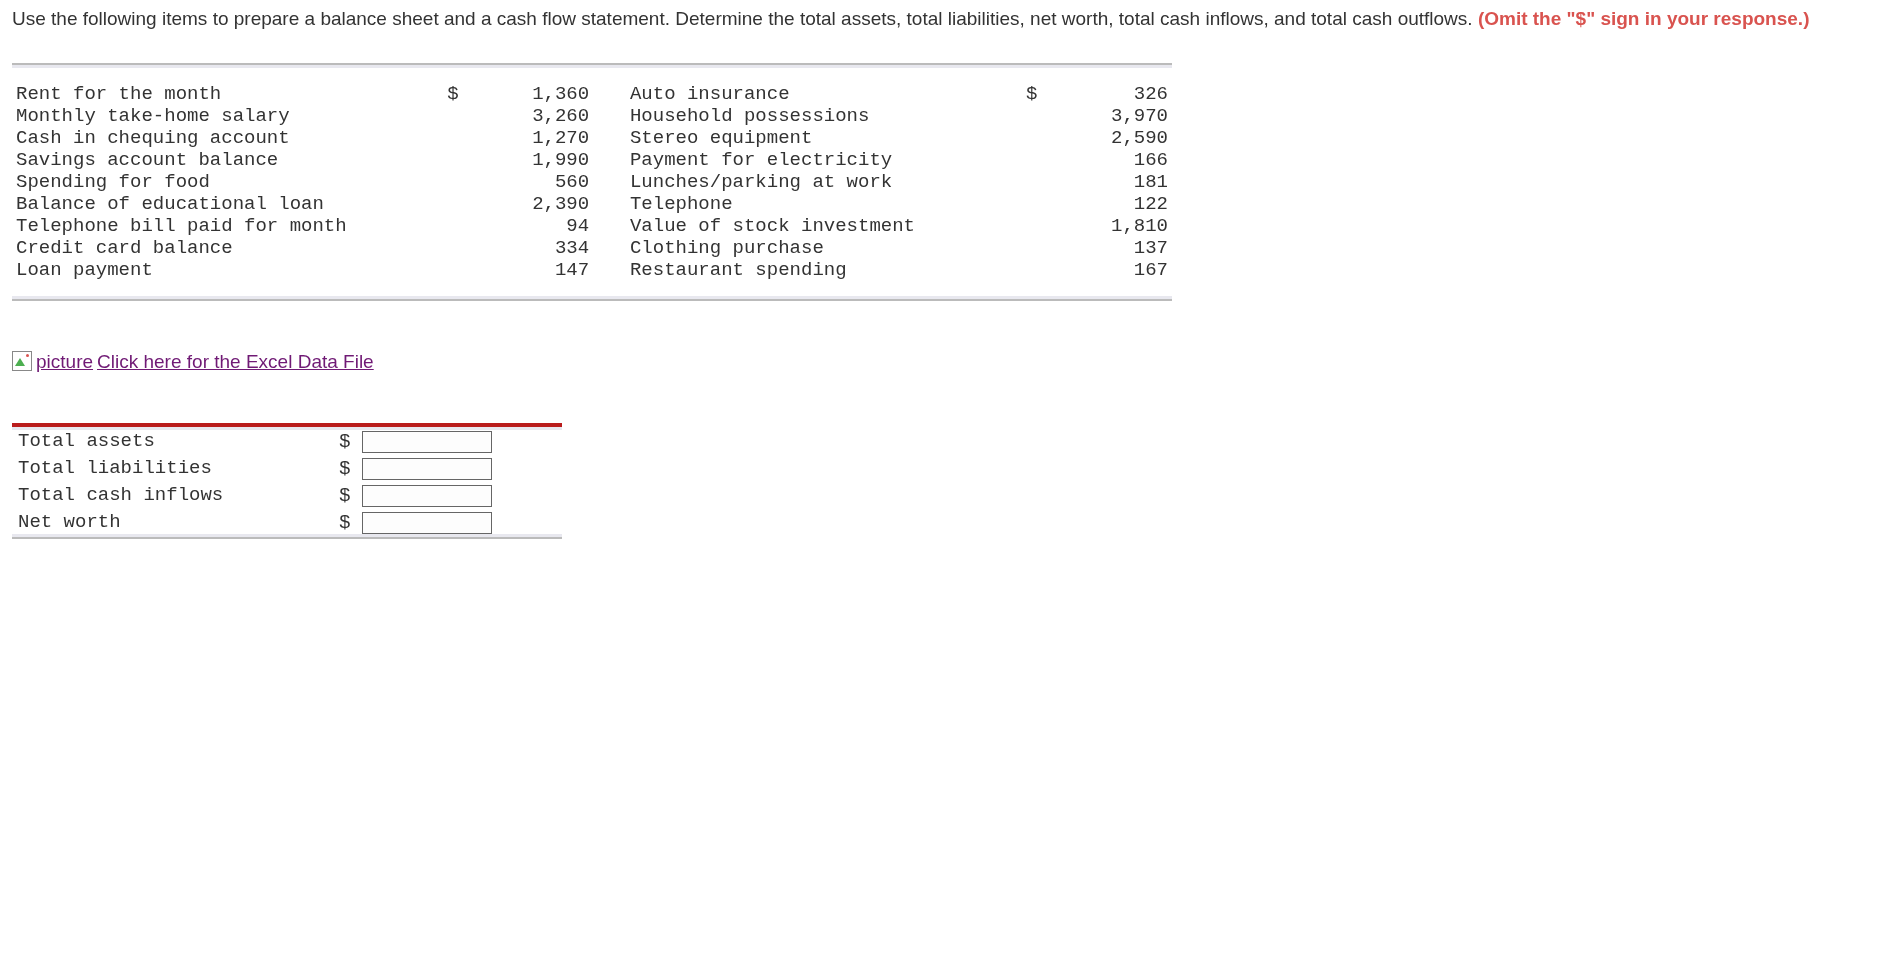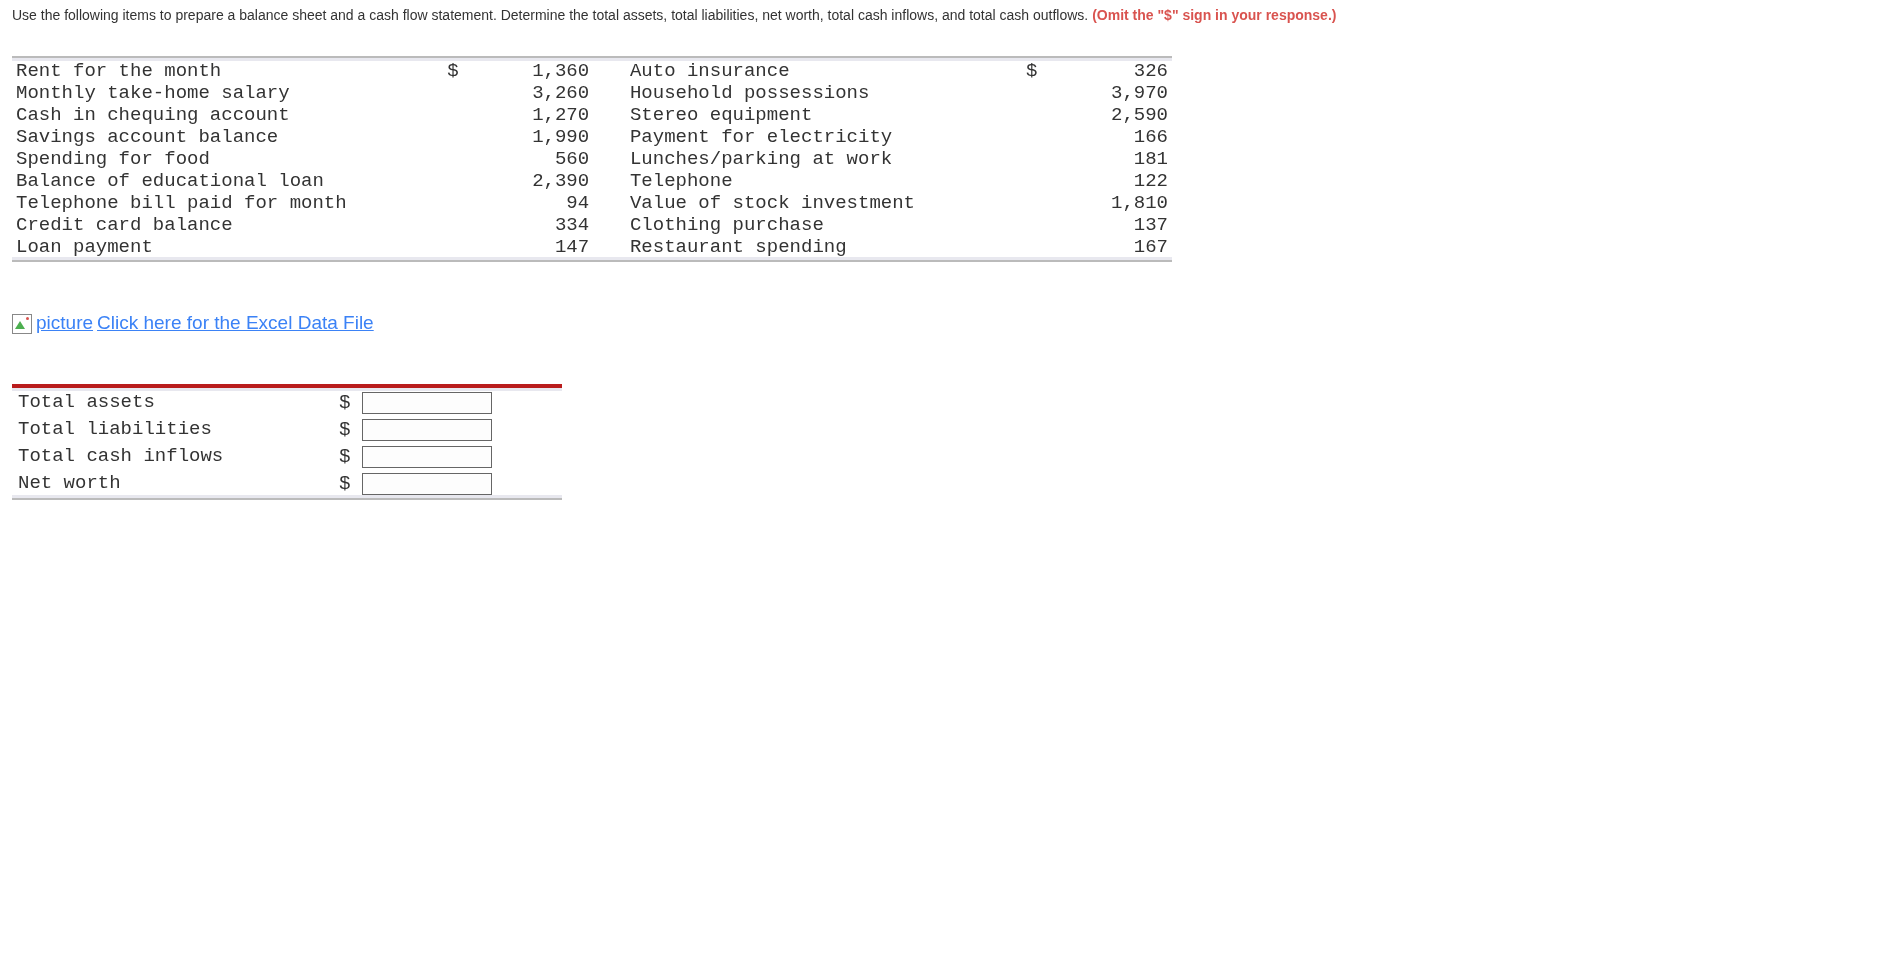--- a/index.html
+++ b/index.html
@@ -5,34 +5,34 @@
   body {
     font-family: Arial, Helvetica, sans-serif;
     font-size: 19px;
     color: #333;
     margin: 0;
     padding: 6px 12px;
     width: 1904px;
     box-sizing: border-box;
   }
   .intro {
-    font-size: 14px;
+    font-size: 19px;
     line-height: 1.4;
     margin-bottom: 30px;
   }
   .intro .red {
     color: #d9534f;
     font-weight: bold;
   }
   .data-block {
     width: 1160px;
     border-top: 2px solid #bbb;
     border-bottom: 2px solid #bbb;
     box-shadow: 0 -3px 0 #e8e8ef inset, 0 3px 0 #e8e8ef inset;
-    padding: 2px 0;
+    padding: 18px 0;
     margin-bottom: 50px;
   }
   .data-table {
     border-collapse: collapse;
     font-family: "Courier New", Courier, monospace;
     font-size: 19px;
     width: 100%;
   }
   .data-table td {
     padding: 0 4px;
@@ -42,23 +42,23 @@
   .col-label { width: 360px; }
   .col-sym   { width: 22px; text-align: left; }
   .col-val   { width: 90px; text-align: right; padding-right: 30px; }
   .col-gap   { width: 20px; }
   .col-label2{ width: 330px; }
   .col-sym2  { width: 22px; text-align: left; }
   .col-val2  { width: 90px; text-align: right; }
 
   .excel-link {
     display: inline-flex;
-    align-items: flex-end;
+    align-items: flex-start;
     gap: 4px;
-    color: #3b82f6;
+    color: #701a75;
     font-size: 19px;
     margin-bottom: 50px;
   }
   .excel-link .pic-icon {
     display: inline-block;
     width: 18px; height: 18px;
     border: 1px solid #888;
     position: relative;
     background: #fff;
   }

